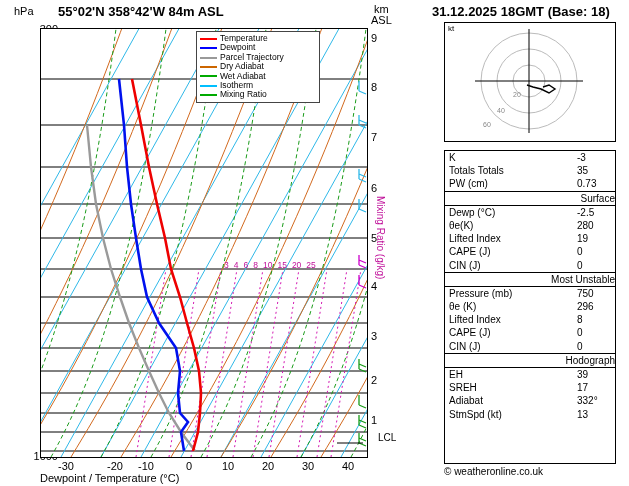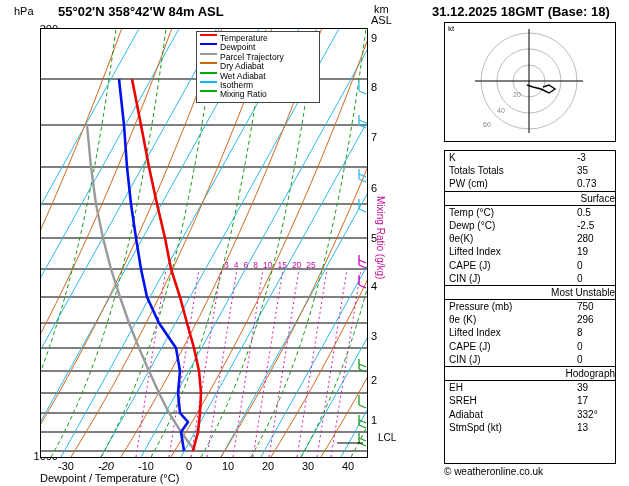--- a/index.html
+++ b/index.html
@@ -14,21 +14,21 @@
 
   .plot{position:absolute;left:40px;top:28px;width:328px;height:430px;border:1px solid #000;box-sizing:border-box;overflow:hidden;background:#fff;}
   .plot svg{position:absolute;left:0;top:0;}
 
   .ylab{position:absolute;right:372px;font-size:11px;text-align:right;width:34px;}
   .rlab{position:absolute;left:371px;font-size:11px;color:#000;}
   .xlab{position:absolute;top:460px;font-size:11px;text-align:center;width:30px;}
   #xaxis-title{position:absolute;left:40px;top:472px;width:328px;text-align:left;font-size:11px;}
 
   #legend{position:absolute;left:196px;top:31px;width:124px;background:#fff;border:1px solid #444;padding:2px 3px;box-sizing:border-box;}
-  #legend div{font-size:8.5px;line-height:9.4px;white-space:nowrap;display:flex;}
+  #legend div{font-size:8.5px;line-height:9.4px;white-space:nowrap;display:flex;align-items:center;}
   #legend i{display:inline-block;width:17px;height:0;border-top-width:2px;border-top-style:solid;margin-right:3px;}
 
   #mixlabel{position:absolute;left:372px;top:196px;width:14px;font-size:10px;color:#c0109a;
             writing-mode:vertical-rl;text-orientation:mixed;}
   #mixratio-nums{position:absolute;left:224px;top:260px;font-size:8.5px;color:#c0109a;}
   #mixratio-nums span{margin-right:5px;}
   #lcl{position:absolute;left:378px;top:432px;font-size:10px;}
 
   
   #rightcol{position:absolute;left:430px;top:0;width:199px;height:486px;}
@@ -213,21 +213,21 @@
         </div>
     </div>
 
     <div id="mixlabel">Mixing Ratio (g/kg)</div>
     <div id="mixratio-nums">
       <span>3</span><span>4</span><span>6</span><span>8</span><span>10</span><span>15</span><span>20</span><span>25</span>
     </div>
     <div id="lcl">LCL</div>
 
     <div class="xlab" style="left:51px;">-30</div>
-    <div class="xlab" style="left:91px;font-style:italic;">-20</div>
+    <div class="xlab" style="left:100px;">-20</div>
     <div class="xlab" style="left:131px;">-10</div>
     <div class="xlab" style="left:174px;">0</div>
     <div class="xlab" style="left:213px;">10</div>
     <div class="xlab" style="left:253px;">20</div>
     <div class="xlab" style="left:293px;">30</div>
     <div class="xlab" style="left:333px;">40</div>
     <div id="xaxis-title">Dewpoint / Temperature (°C)</div>
   </div>
 
   <div id="rightcol">
@@ -261,24 +261,20 @@
           <span>Totals Totals</span>
           <span class="v">35</span>
         </div>
       <div class="trow">
           <span>PW (cm)</span>
           <span class="v">0.73</span>
         </div>
 
       <div class="sect">Surface</div>
       <div class="trow">
-          <span>Temp (°C)</span>
-          <span class="v">0.5</span>
-        </div>
-      <div class="trow">
           <span>Dewp (°C)</span>
           <span class="v">-2.5</span>
         </div>
       <div class="trow">
           <span>θe(K)</span>
           <span class="v">280</span>
         </div>
       <div class="trow">
           <span>Lifted Index</span>
           <span class="v">19</span>

